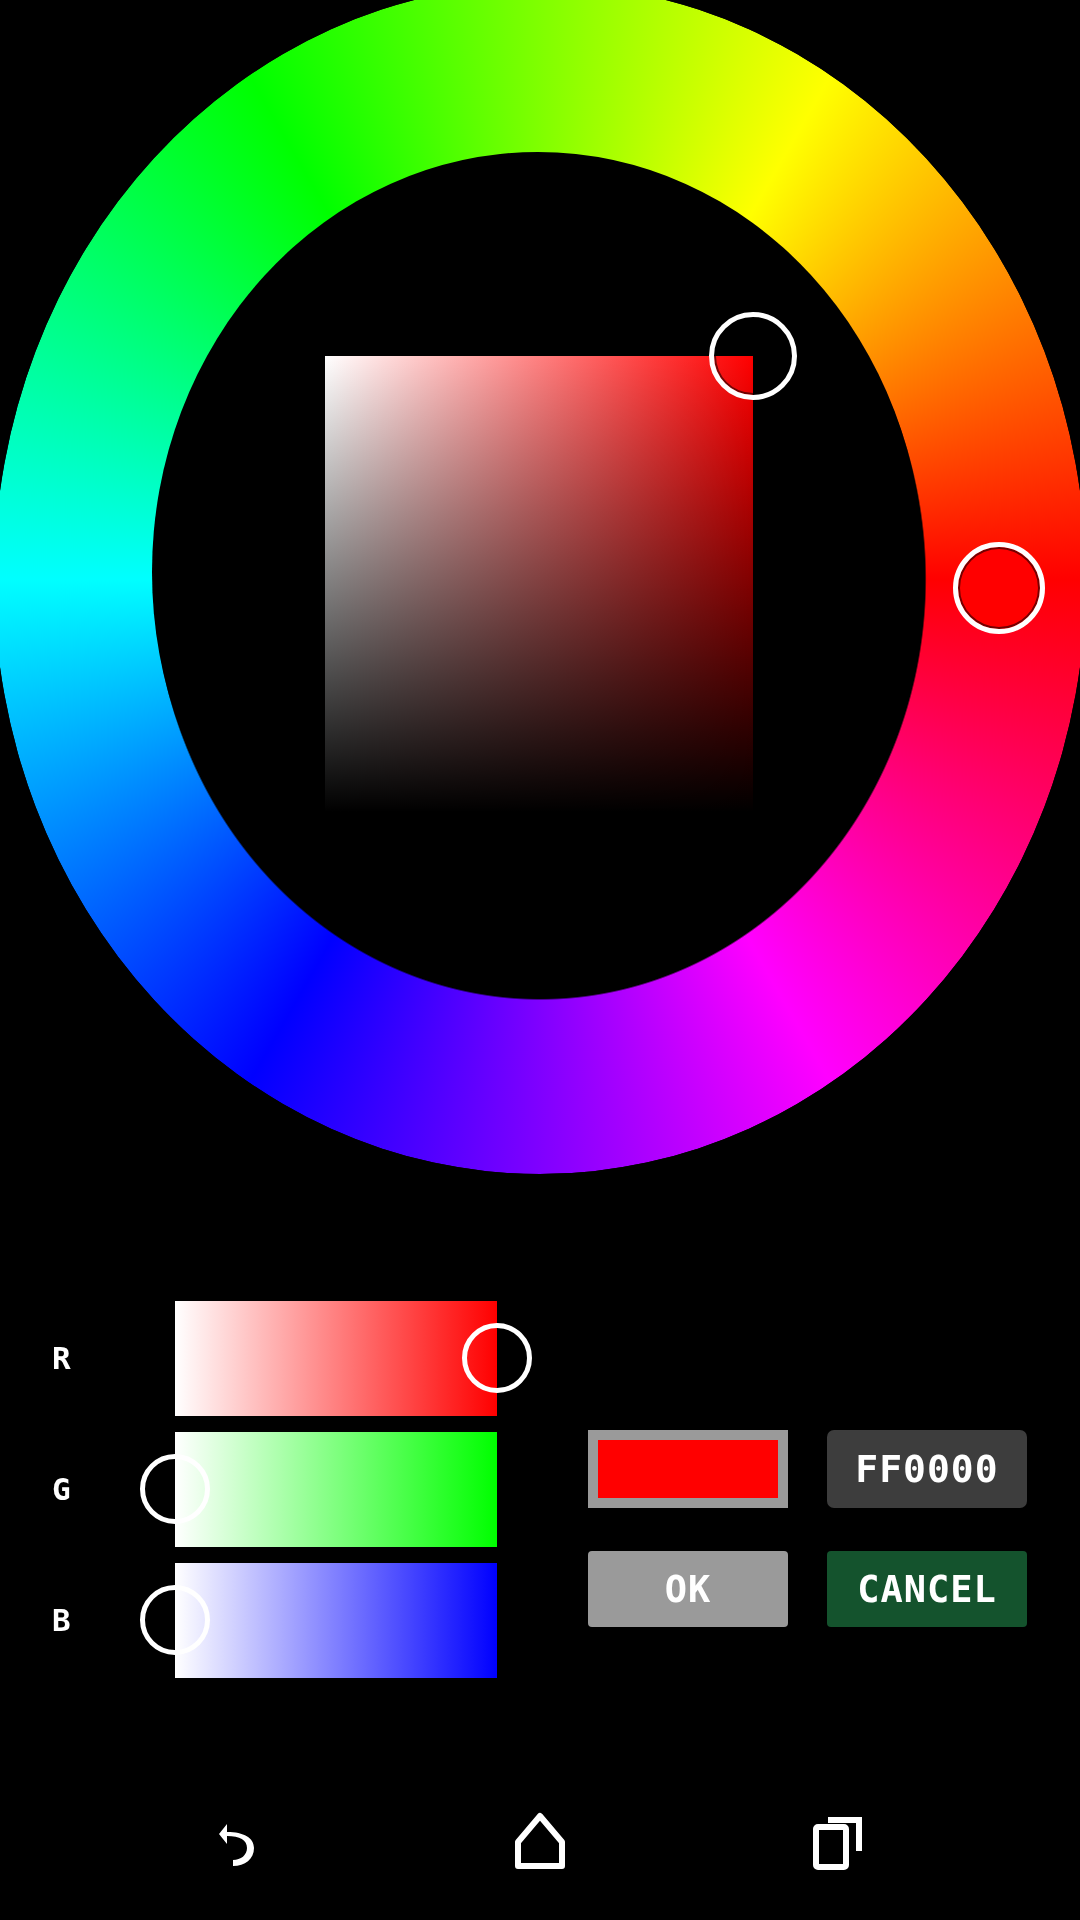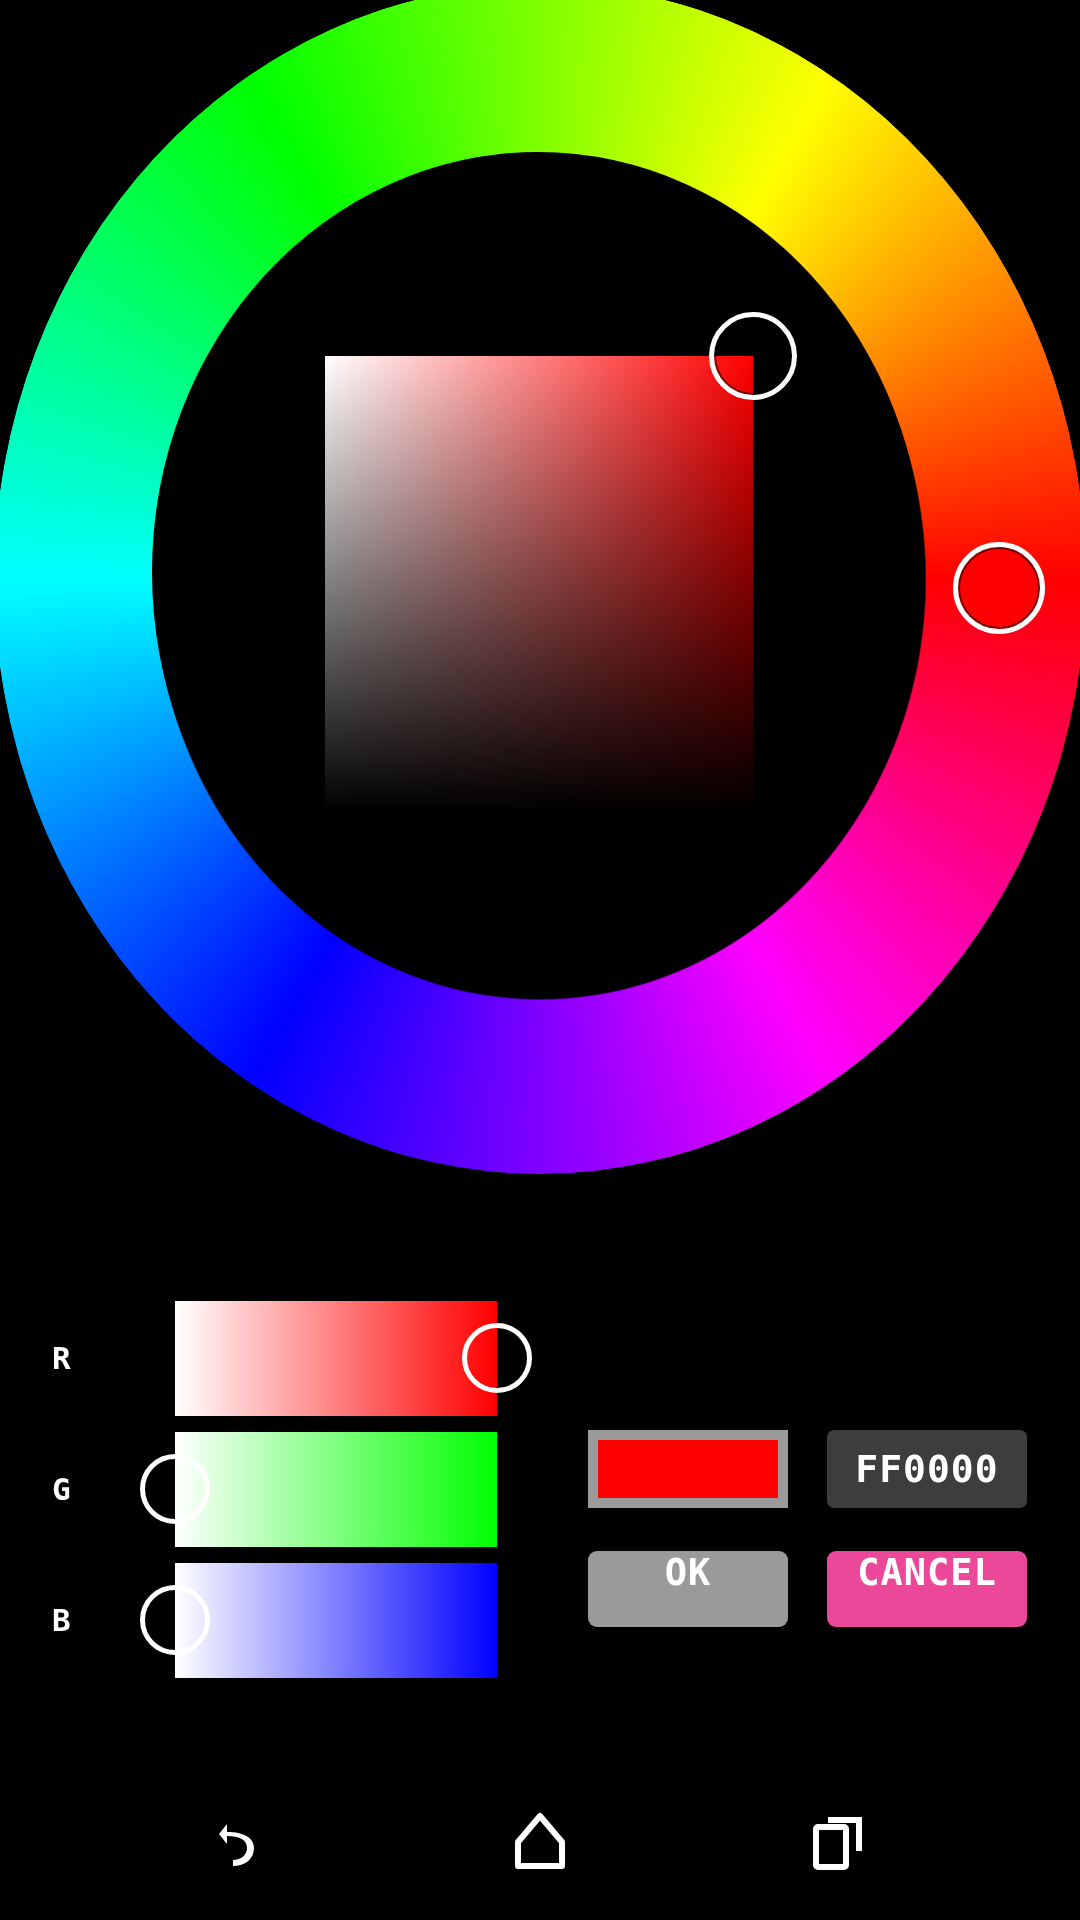--- a/index.html
+++ b/index.html
@@ -168,23 +168,23 @@
     font-weight: bold;
     letter-spacing: 1px;
     font-family: "DejaVu Sans Mono", monospace;
   }
   .btn {
     position: absolute;
     top: 121px;
     width: 200px;
     height: 76px;
     background: #9a9a9a;
-    border-radius: 9px;
+    border-radius: 4px;
     display: flex;
-    align-items: flex-start;
+    align-items: center;
     justify-content: center;
     border: none;
     padding: 0;
   }
   .btn-text {
     color: #ffffff;
     font-size: 37px;
     font-weight: bold;
     letter-spacing: 1px;
     font-family: "DejaVu Sans Mono", monospace;
@@ -256,21 +256,21 @@
   </div>
 
   <div class="hex-field" style="background: rgb(61, 61, 61);">
     <span class="hex-text">FF0000</span>
   </div>
 
   <div class="btn" id="ok-button" style="background: rgb(154, 154, 154);">
     <span class="btn-text">OK</span>
   </div>
 
-  <div class="btn" id="cancel-button" style="background: #ec4899;">
+  <div class="btn" id="cancel-button" style="background: #14532d;">
     <span class="btn-text">CANCEL</span>
   </div>
 </div>
 
 <div id="navbar">
 
   <div class="nav-btn" id="nav-back">
     <span>
       <svg width="62" height="62" viewBox="0 0 62 62">
         <path d="M18 22 L18 14 L10 24 L18 34 L18 26

